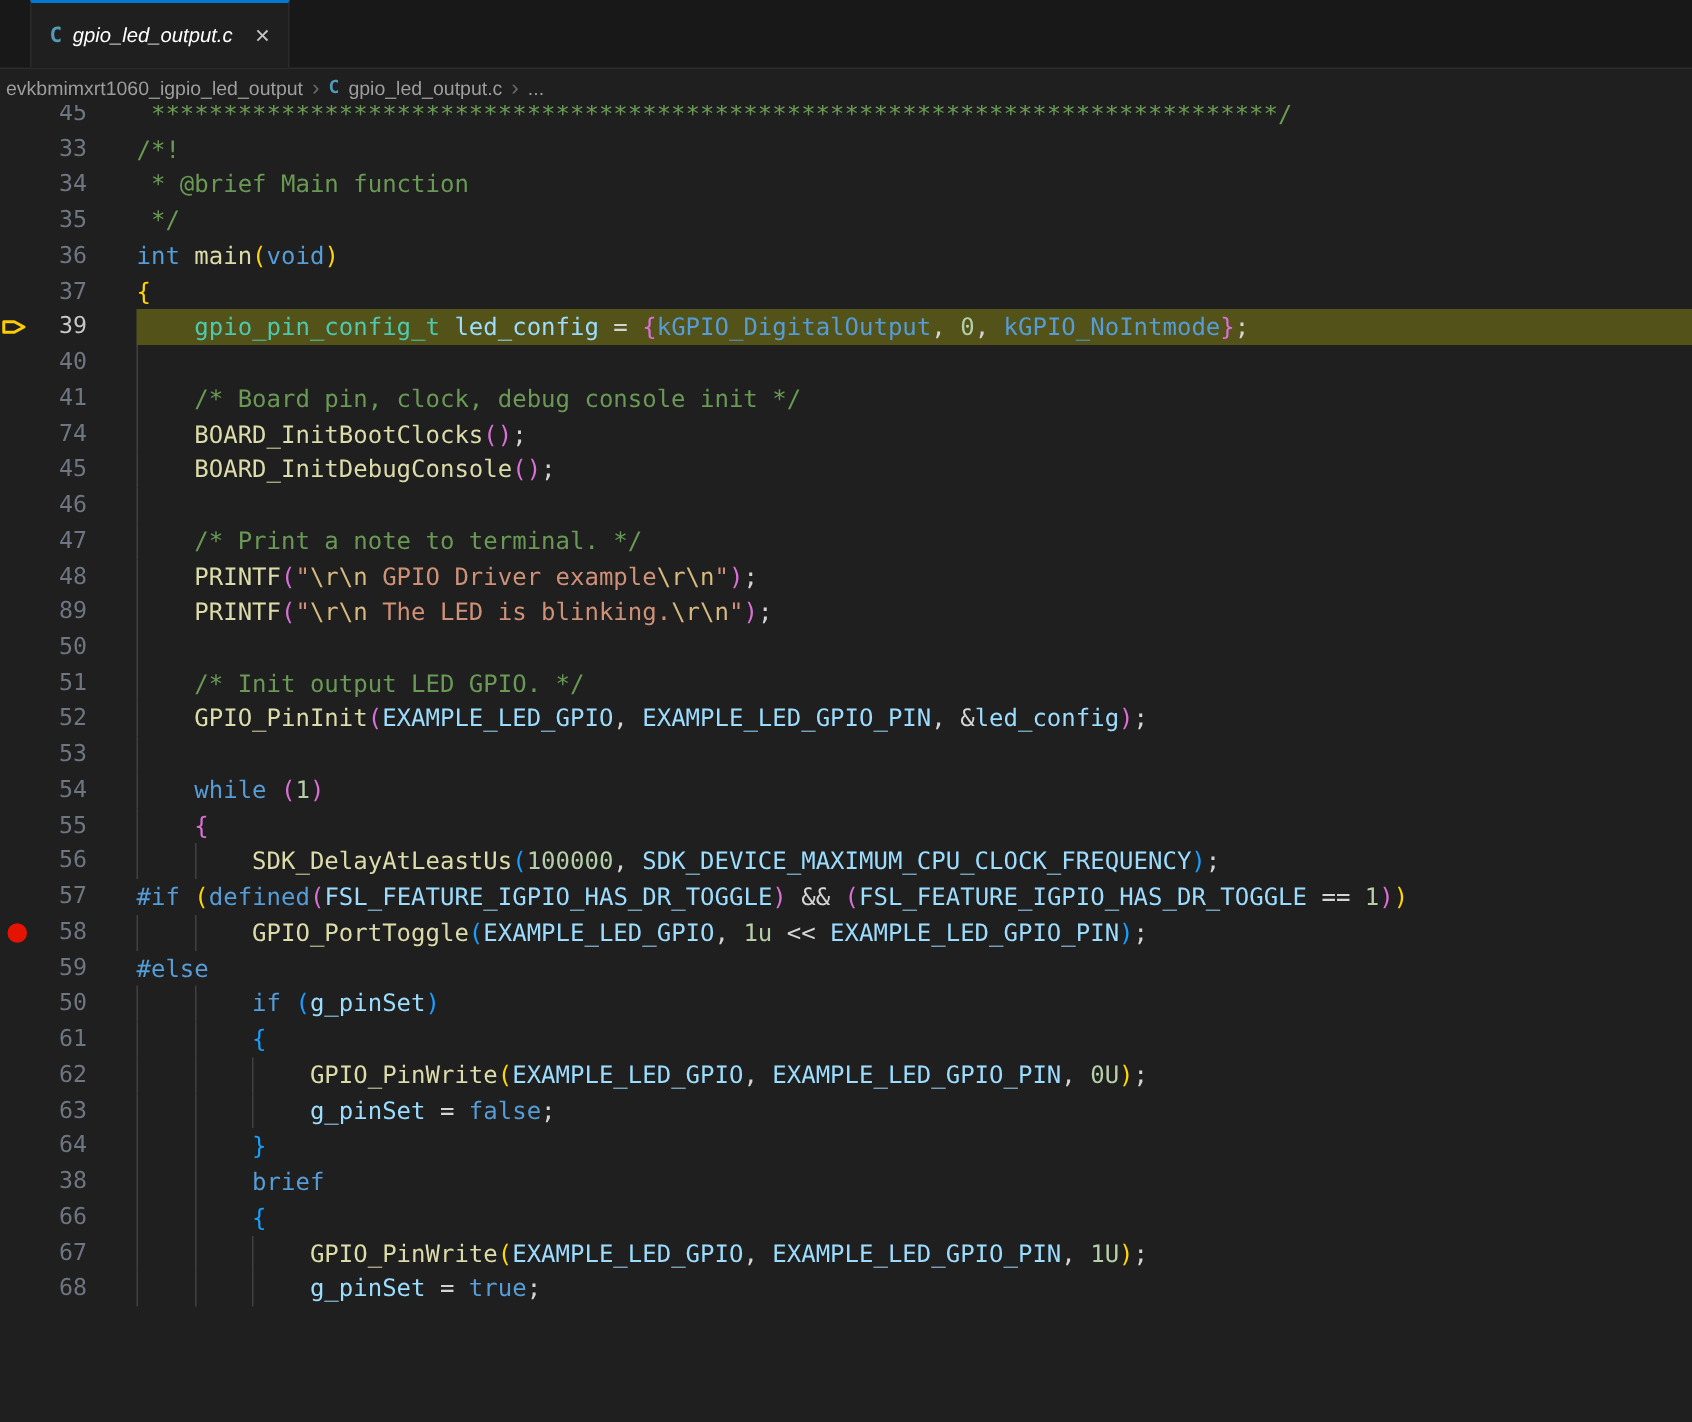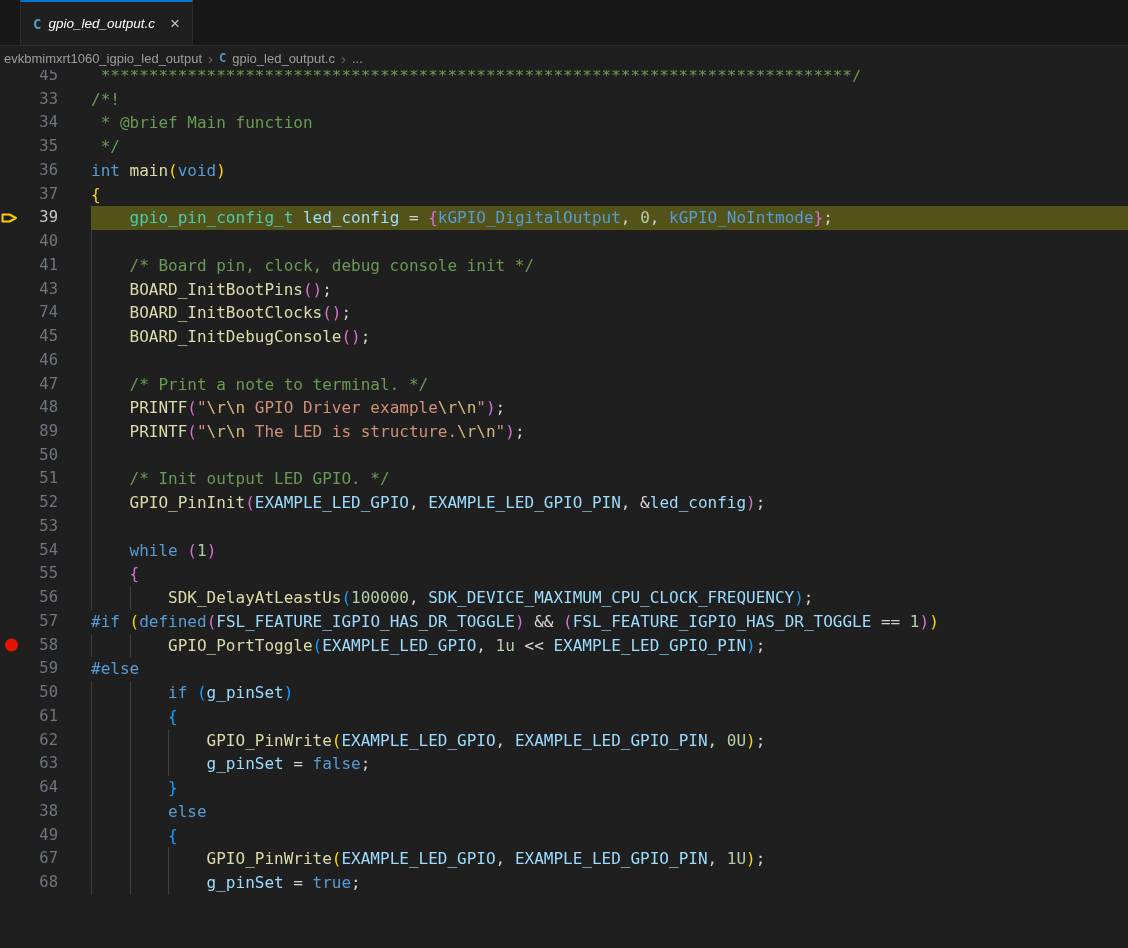--- a/index.html
+++ b/index.html
@@ -117,25 +117,20 @@
         <div class="lnum">40</div>
         <div class="code"><i class="guide" style="left: 0ch;"></i></div>
       </div>
       <div class="line">
         <div class="glyph"></div>
         <div class="lnum">41</div>
         <div class="code"><i class="guide" style="left: 0ch;"></i><span class="tk-w">    </span><span class="tk-c">/* Board pin, clock, debug console init */</span></div>
       </div>
       <div class="line">
         <div class="glyph"></div>
-        <div class="lnum">43</div>
-        <div class="code"><i class="guide" style="left: 0ch;"></i><span class="tk-w">    </span><span class="tk-f">BOARD_InitBootPins</span><span class="tk-b2">(</span><span class="tk-b2">)</span><span class="tk-p">;</span></div>
-      </div>
-      <div class="line">
-        <div class="glyph"></div>
         <div class="lnum">74</div>
         <div class="code"><i class="guide" style="left: 0ch;"></i><span class="tk-w">    </span><span class="tk-f">BOARD_InitBootClocks</span><span class="tk-b2">(</span><span class="tk-b2">)</span><span class="tk-p">;</span></div>
       </div>
       <div class="line">
         <div class="glyph"></div>
         <div class="lnum">45</div>
         <div class="code"><i class="guide" style="left: 0ch;"></i><span class="tk-w">    </span><span class="tk-f">BOARD_InitDebugConsole</span><span class="tk-b2">(</span><span class="tk-b2">)</span><span class="tk-p">;</span></div>
       </div>
       <div class="line">
         <div class="glyph"></div>
@@ -148,21 +143,21 @@
         <div class="code"><i class="guide" style="left: 0ch;"></i><span class="tk-w">    </span><span class="tk-c">/* Print a note to terminal. */</span></div>
       </div>
       <div class="line">
         <div class="glyph"></div>
         <div class="lnum">48</div>
         <div class="code"><i class="guide" style="left: 0ch;"></i><span class="tk-w">    </span><span class="tk-f">PRINTF</span><span class="tk-b2">(</span><span class="tk-s">"</span><span class="tk-e">\r\n</span><span class="tk-s"> GPIO Driver example</span><span class="tk-e">\r\n</span><span class="tk-s">"</span><span class="tk-b2">)</span><span class="tk-p">;</span></div>
       </div>
       <div class="line">
         <div class="glyph"></div>
         <div class="lnum">89</div>
-        <div class="code"><i class="guide" style="left: 0ch;"></i><span class="tk-w">    </span><span class="tk-f">PRINTF</span><span class="tk-b2">(</span><span class="tk-s">"</span><span class="tk-e">\r\n</span><span class="tk-s"> The LED is structure.</span><span class="tk-e">\r\n</span><span class="tk-s">"</span><span class="tk-b2">)</span><span class="tk-p">;</span></div>
+        <div class="code"><i class="guide" style="left: 0ch;"></i><span class="tk-w">    </span><span class="tk-f">PRINTF</span><span class="tk-b2">(</span><span class="tk-s">"</span><span class="tk-e">\r\n</span><span class="tk-s"> The LED is blinking.</span><span class="tk-e">\r\n</span><span class="tk-s">"</span><span class="tk-b2">)</span><span class="tk-p">;</span></div>
       </div>
       <div class="line">
         <div class="glyph"></div>
         <div class="lnum">50</div>
         <div class="code"><i class="guide" style="left: 0ch;"></i></div>
       </div>
       <div class="line">
         <div class="glyph"></div>
         <div class="lnum">51</div>
         <div class="code"><i class="guide" style="left: 0ch;"></i><span class="tk-w">    </span><span class="tk-c">/* Init output LED GPIO. */</span></div>
@@ -230,25 +225,25 @@
         <div class="code"><i class="guide" style="left: 0ch;"></i><i class="guide" style="left: 4ch;"></i><i class="guide" style="left: 8ch;"></i><span class="tk-w">            </span><span class="tk-v">g_pinSet</span><span class="tk-o"> = </span><span class="tk-k">false</span><span class="tk-p">;</span></div>
       </div>
       <div class="line">
         <div class="glyph"></div>
         <div class="lnum">64</div>
         <div class="code"><i class="guide" style="left: 0ch;"></i><i class="guide" style="left: 4ch;"></i><span class="tk-w">        </span><span class="tk-b3">}</span></div>
       </div>
       <div class="line">
         <div class="glyph"></div>
         <div class="lnum">38</div>
-        <div class="code"><i class="guide" style="left: 0ch;"></i><i class="guide" style="left: 4ch;"></i><span class="tk-w">        </span><span class="tk-k">else</span></div>
-      </div>
-      <div class="line">
-        <div class="glyph"></div>
-        <div class="lnum">49</div>
+        <div class="code"><i class="guide" style="left: 0ch;"></i><i class="guide" style="left: 4ch;"></i><span class="tk-w">        </span><span class="tk-k">brief</span></div>
+      </div>
+      <div class="line">
+        <div class="glyph"></div>
+        <div class="lnum">66</div>
         <div class="code"><i class="guide" style="left: 0ch;"></i><i class="guide" style="left: 4ch;"></i><span class="tk-w">        </span><span class="tk-b3">{</span></div>
       </div>
       <div class="line">
         <div class="glyph"></div>
         <div class="lnum">67</div>
         <div class="code"><i class="guide" style="left: 0ch;"></i><i class="guide" style="left: 4ch;"></i><i class="guide" style="left: 8ch;"></i><span class="tk-w">            </span><span class="tk-f">GPIO_PinWrite</span><span class="tk-b1">(</span><span class="tk-m">EXAMPLE_LED_GPIO</span><span class="tk-p">,</span><span class="tk-w"> </span><span class="tk-m">EXAMPLE_LED_GPIO_PIN</span><span class="tk-p">,</span><span class="tk-w"> </span><span class="tk-n">1U</span><span class="tk-b1">)</span><span class="tk-p">;</span></div>
       </div>
       <div class="line">
         <div class="glyph"></div>
         <div class="lnum">68</div>

